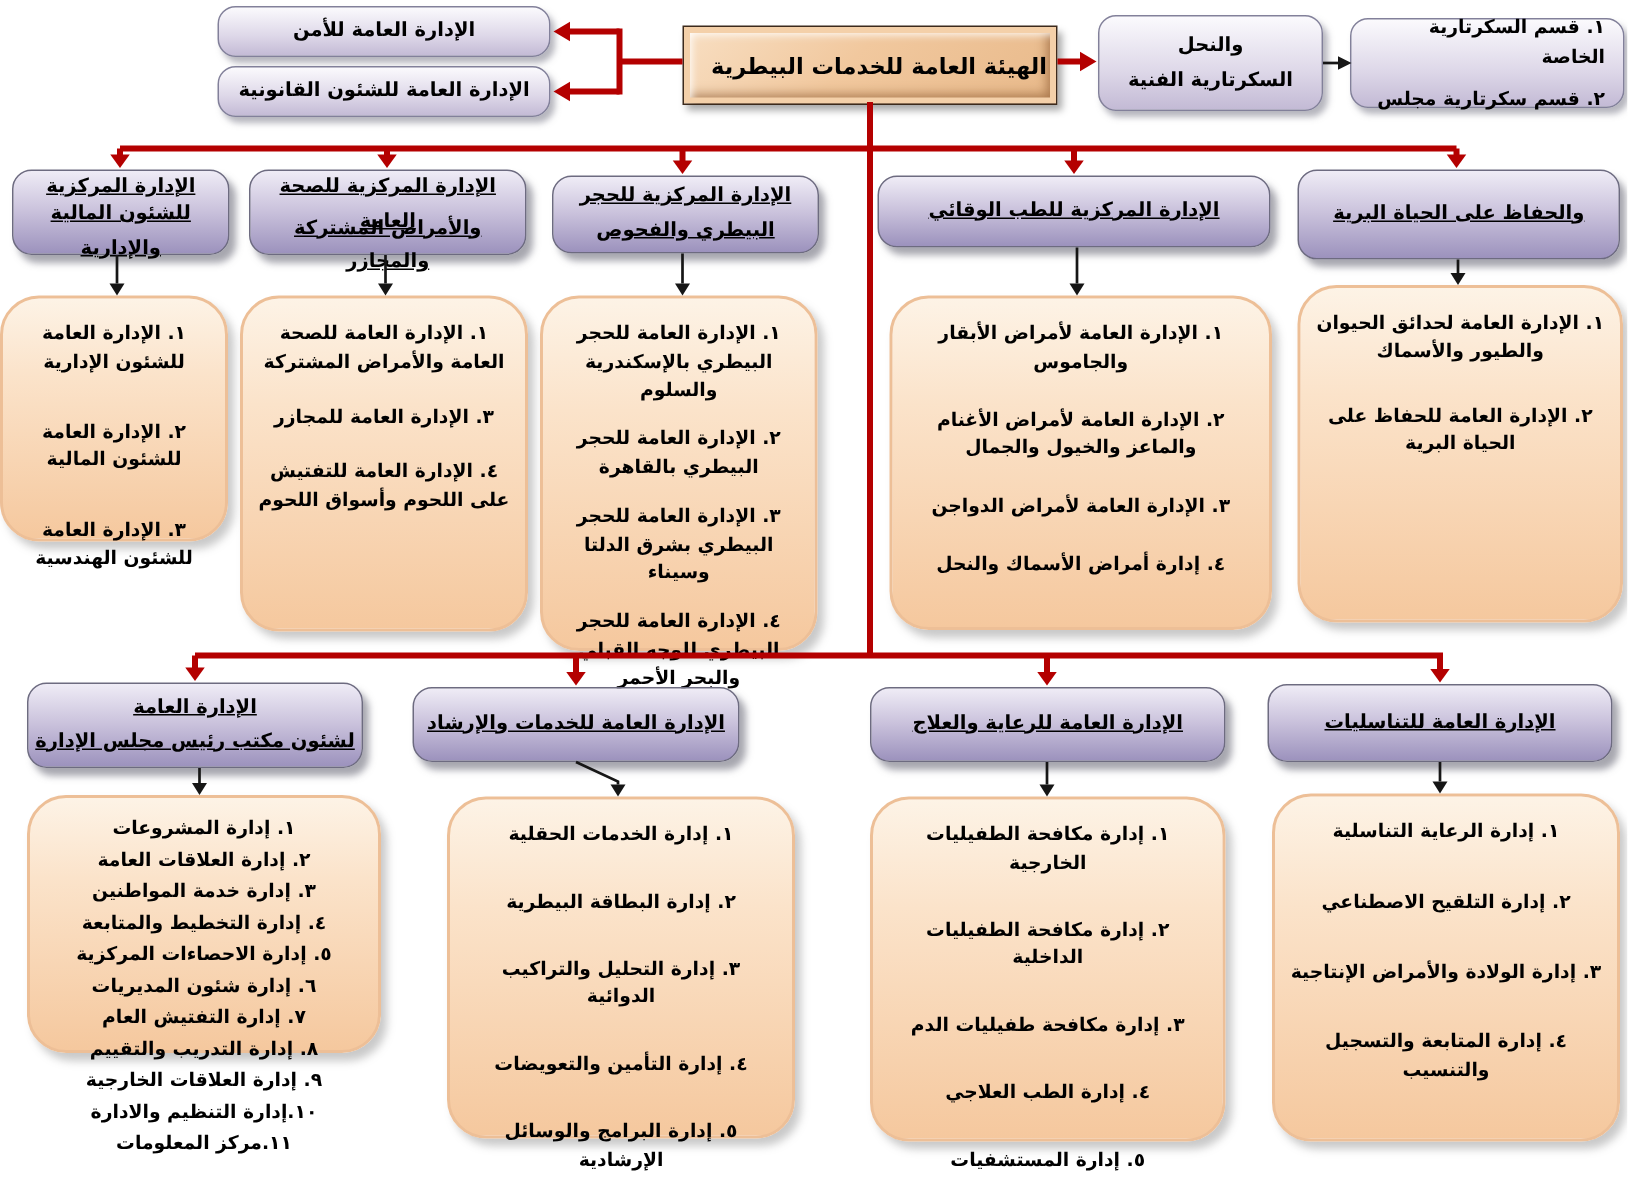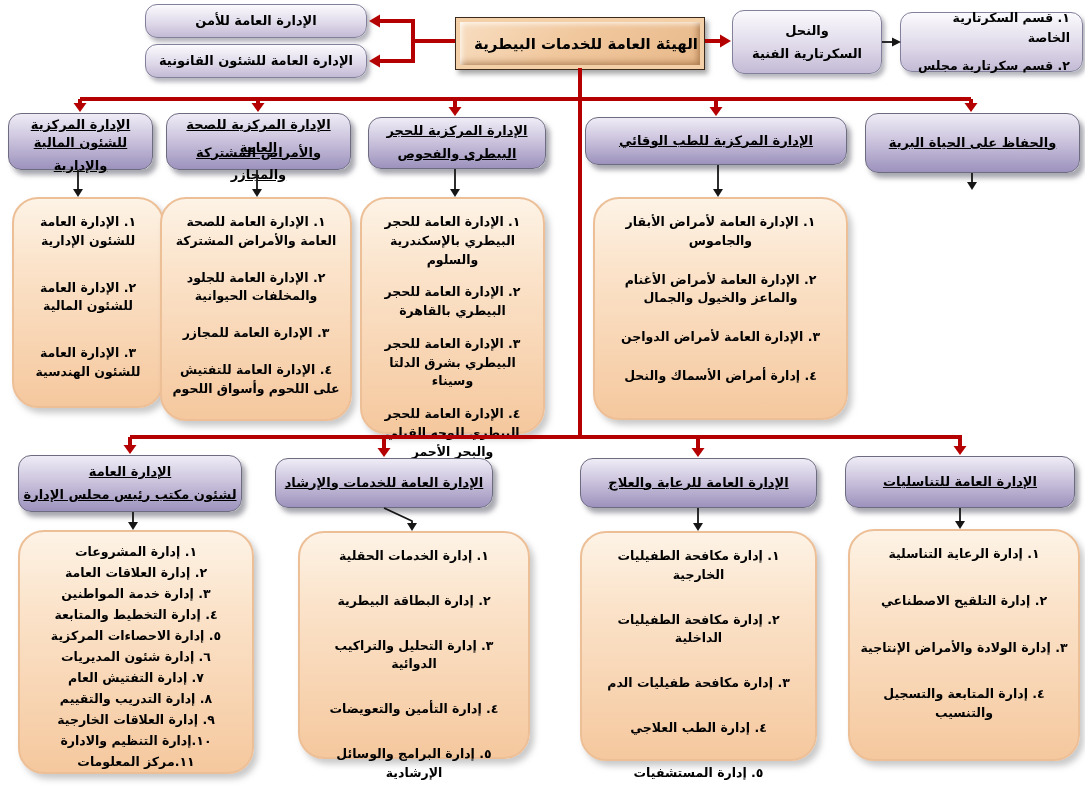--- a/index.html
+++ b/index.html
@@ -145,63 +145,66 @@
     <div class="hl">البيطري والفحوص</div>
   </div>
   <div class="bx hdr" style="left:585px;top:117px;width:262px;height:48px">
     <div class="hl">الإدارة المركزية للطب الوقائي</div>
     <div class="hl"></div>
   </div>
   <div class="bx hdr" style="left:865px;top:113px;width:215px;height:60px">
     <div class="hl">والحفاظ على الحياة البرية</div>
   </div>
 
-  <div class="bx peach g28" style="left:12px;top:197px;width:152px;height:211px">
+  <div class="bx peach g28" style="left:0;top:197px;width:152px;height:164px">
     <div class="li"><span class="n">١.</span> <span>الإدارة العامة للشئون الإدارية</span></div>
     <div class="li"><span class="n">٢.</span> <span>الإدارة العامة للشئون المالية</span></div>
     <div class="li"><span class="n">٣.</span> <span>الإدارة العامة للشئون الهندسية</span></div>
   </div>
 
   <div class="bx peach g18" style="left:160px;top:197px;width:192px;height:224px">
     <div class="li"><span class="n">١.</span> <span>الإدارة العامة للصحة العامة والأمراض المشتركة</span></div>
-    <div class="li"><span class="n">٢.</span> <span>الإدارة العامة للجلود والمخلفات الحيوانية</span></div>
     <div class="li"><span class="n">٣.</span> <span>الإدارة العامة للمجازر</span></div>
     <div class="li"><span class="n">٤.</span> <span>الإدارة العامة للتفتيش على اللحوم وأسواق اللحوم</span></div>
   </div>
 
   <div class="bx peach g14" style="left:360px;top:197px;width:185px;height:237px">
     <div class="li"><span class="n">١.</span> <span>الإدارة العامة للحجر البيطري بالإسكندرية والسلوم</span></div>
     <div class="li"><span class="n">٢.</span> <span>الإدارة العامة للحجر البيطري بالقاهرة</span></div>
     <div class="li"><span class="n">٣.</span> <span>الإدارة العامة للحجر البيطري بشرق الدلتا وسيناء</span></div>
     <div class="li"><span class="n">٤.</span> <span>الإدارة العامة للحجر البيطري للوجه القبلي والبحر الأحمر</span></div>
   </div>
 
   <div class="bx peach g20" style="left:593px;top:197px;width:255px;height:223px">
     <div class="li"><span class="n">١.</span> <span>الإدارة العامة لأمراض الأبقار والجاموس</span></div>
     <div class="li"><span class="n">٢.</span> <span>الإدارة العامة لأمراض الأغنام والماعز والخيول والجمال</span></div>
     <div class="li"><span class="n">٣.</span> <span>الإدارة العامة لأمراض الدواجن</span></div>
     <div class="li"><span class="n">٤.</span> <span>إدارة أمراض الأسماك والنحل</span></div>
   </div>
 
+  <div class="bx peach g24" style="left:865px;top:190px;width:217px;height:225px">
+    <div class="li"><span class="n">١.</span> <span>الإدارة العامة لحدائق الحيوان والطيور والأسماك</span></div>
+    <div class="li"><span class="n">٢.</span> <span>الإدارة العامة للحفاظ على الحياة البرية</span></div>
+  </div>
 
   <div class="bx hdr" style="left:275px;top:458px;width:218px;height:50px">
     <div class="hl">الإدارة العامة للخدمات والإرشاد</div>
   </div>
   <div class="bx hdr" style="left:18px;top:455px;width:224px;height:57px">
     <div class="hl">الإدارة العامة</div>
     <div class="hl">لشئون مكتب رئيس مجلس الإدارة</div>
   </div>
   <div class="bx hdr" style="left:580px;top:458px;width:237px;height:50px">
     <div class="hl">الإدارة العامة للرعاية والعلاج</div>
   </div>
   <div class="bx hdr" style="left:845px;top:456px;width:230px;height:52px">
     <div class="hl">الإدارة العامة للتناسليات</div>
   </div>
 
-  <div class="bx peach tight" style="left:18px;top:530px;width:236px;height:244px">
+  <div class="bx peach tight" style="left:18px;top:530px;width:236px;height:172px">
     <div class="li"><span class="n">١.</span> <span>إدارة المشروعات</span></div>
     <div class="li"><span class="n">٢.</span> <span>إدارة العلاقات العامة</span></div>
     <div class="li"><span class="n">٣.</span> <span>إدارة خدمة المواطنين</span></div>
     <div class="li"><span class="n">٤.</span> <span>إدارة التخطيط والمتابعة</span></div>
     <div class="li"><span class="n">٥.</span> <span>إدارة الاحصاءات المركزية</span></div>
     <div class="li"><span class="n">٦.</span> <span>إدارة شئون المديريات</span></div>
     <div class="li"><span class="n">٧.</span> <span>إدارة التفتيش العام</span></div>
     <div class="li"><span class="n">٨.</span> <span>إدارة التدريب والتقييم</span></div>
     <div class="li"><span class="n">٩.</span> <span>إدارة العلاقات الخارجية</span></div>
     <div class="li"><span class="n">١٠.</span><span>إدارة التنظيم والادارة</span></div>

